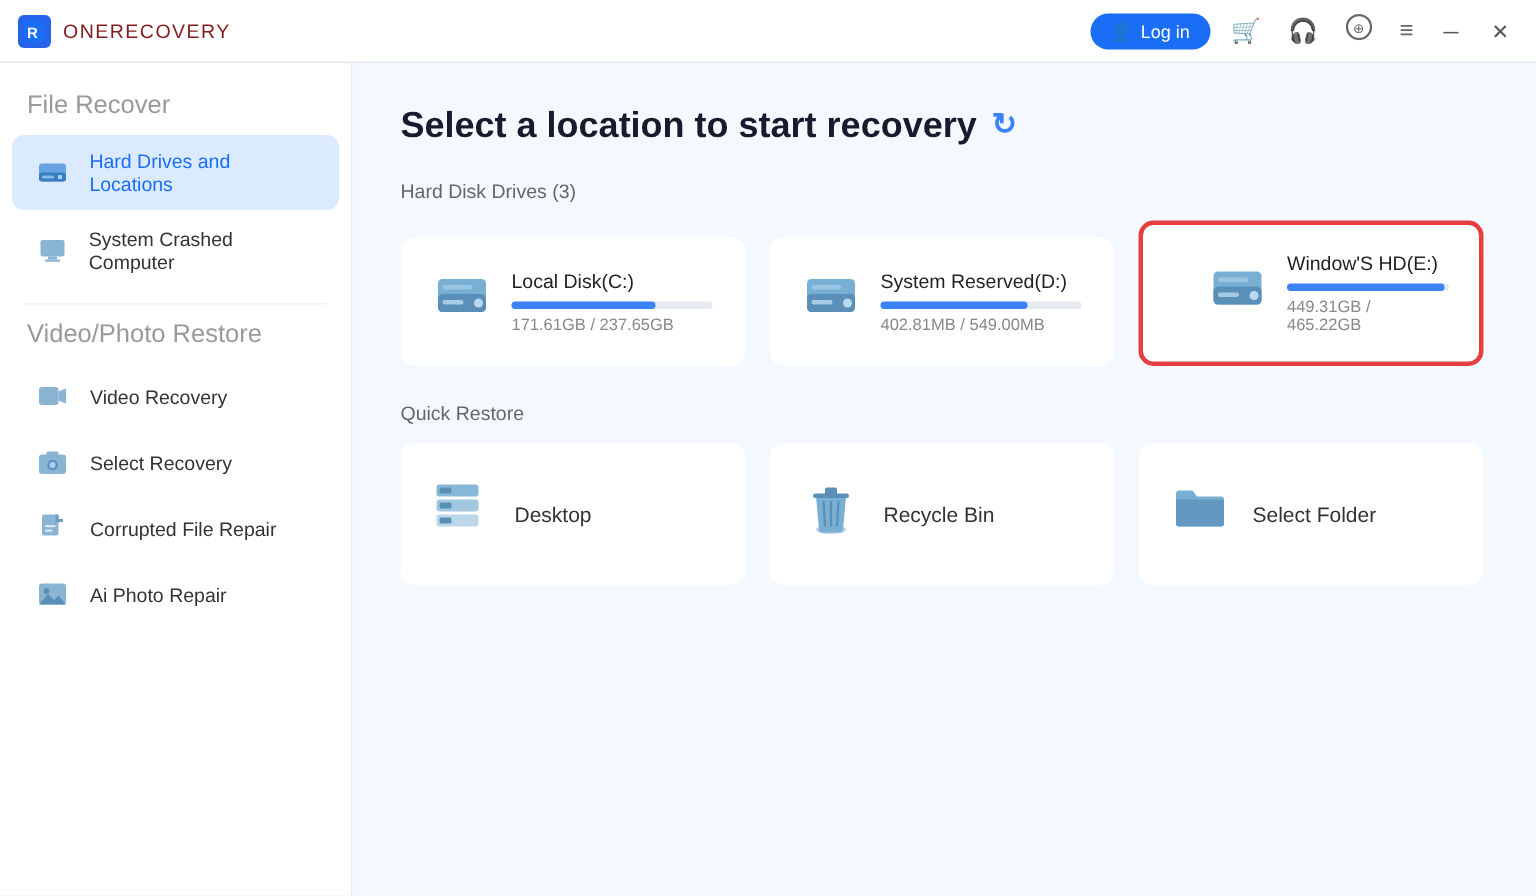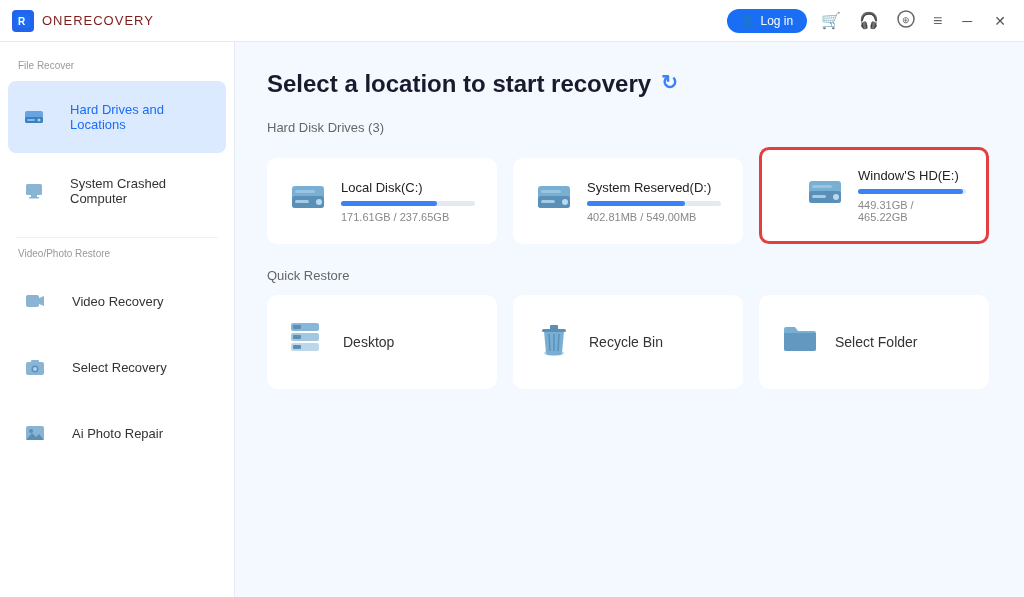--- a/index.html
+++ b/index.html
@@ -15,22 +15,22 @@
     .titlebar-right { display: flex; align-items: center; gap: 10px; }
     .login-btn { background: #1a6ef5; color: white; border: none; border-radius: 16px; padding: 5px 14px; font-size: 12px; cursor: pointer; display: flex; align-items: center; gap: 5px; }
     .titlebar-icon { font-size: 16px; color: #666; cursor: pointer; padding: 2px 4px; }
     .win-btn { font-size: 14px; color: #555; cursor: pointer; padding: 2px 6px; }
 
     
     .app-body { display: flex; flex: 1; overflow: hidden; }
 
     
     .sidebar { width: 235px; background: #ffffff; border-right: 1px solid #e5e9f0; padding: 18px 0; flex-shrink: 0; }
-    .sidebar-section-label { font-size: 10px; color: #999; padding: 0 18px 8px; }
-    .sidebar-item { display: flex; align-items: center; gap: 26px; padding: 21px 16px; cursor: pointer; border-radius: 8px; margin: 2px 8px; }
+    .sidebar-section-label { font-size: 17px; color: #999; padding: 0 18px 8px; }
+    .sidebar-item { display: flex; align-items: center; gap: 14px; padding: 10px 16px; cursor: pointer; border-radius: 8px; margin: 2px 8px; }
     .sidebar-item.active { background: #dbeafe; }
     .sidebar-item-label { font-size: 13px; color: #333; }
     .sidebar-item.active .sidebar-item-label { color: #1a6ef5; font-weight: 500; }
     .sidebar-icon { width: 22px; height: 22px; display: flex; align-items: center; justify-content: center; }
     .sidebar-divider { height: 1px; background: #f0f0f0; margin: 10px 16px; }
 
     
     .main { flex: 1; padding: 28px 32px; overflow-y: auto; background: #f4f8ff; }
     .page-title { font-size: 24px; font-weight: 600; color: #1a1a2e; margin-bottom: 22px; display: flex; gap: 10px; }
     .refresh-icon { color: #3b82f6; font-size: 20px; cursor: pointer; }
@@ -134,20 +134,31 @@
         <svg width="20" height="20" viewBox="0 0 20 20" fill="none">
           <rect x="1" y="5" width="18" height="13" rx="2" fill="#8ab4d4"></rect>
           <circle cx="10" cy="12" r="3.5" fill="#5a90c0"></circle>
           <circle cx="10" cy="12" r="2" fill="#acd3f0"></circle>
           <rect x="6" y="3" width="8" height="3" rx="1" fill="#8ab4d4"></rect>
         </svg>
       </div>
       <span class="sidebar-item-label">Select Recovery</span>
     </div>
 
+    <div class="sidebar-item">
+      <div class="sidebar-icon">
+        <svg width="20" height="20" viewBox="0 0 20 20" fill="none">
+          <rect x="3" y="1" width="11" height="14" rx="1.5" fill="#8ab4d4"></rect>
+          <polygon points="12,1 14,1 14,4 17,4 17,6 12,6" fill="#6a9dc0"></polygon>
+          <rect x="5" y="8" width="7" height="1.5" rx="0.5" fill="white" opacity="0.7"></rect>
+          <rect x="5" y="11" width="5" height="1.5" rx="0.5" fill="white" opacity="0.7"></rect>
+        </svg>
+      </div>
+      <span class="sidebar-item-label">Corrupted File Repair</span>
+    </div>
 
     <div class="sidebar-item">
       <div class="sidebar-icon">
         <svg width="20" height="20" viewBox="0 0 20 20" fill="none">
           <rect x="1" y="3" width="18" height="14" rx="2" fill="#8ab4d4"></rect>
           <circle cx="6" cy="8" r="2" fill="#5a8fb5"></circle>
           <polygon points="1,17 7,10 11,14 14,11 19,17" fill="#5a8fb5"></polygon>
         </svg>
       </div>
       <span class="sidebar-item-label">Ai Photo Repair</span>

